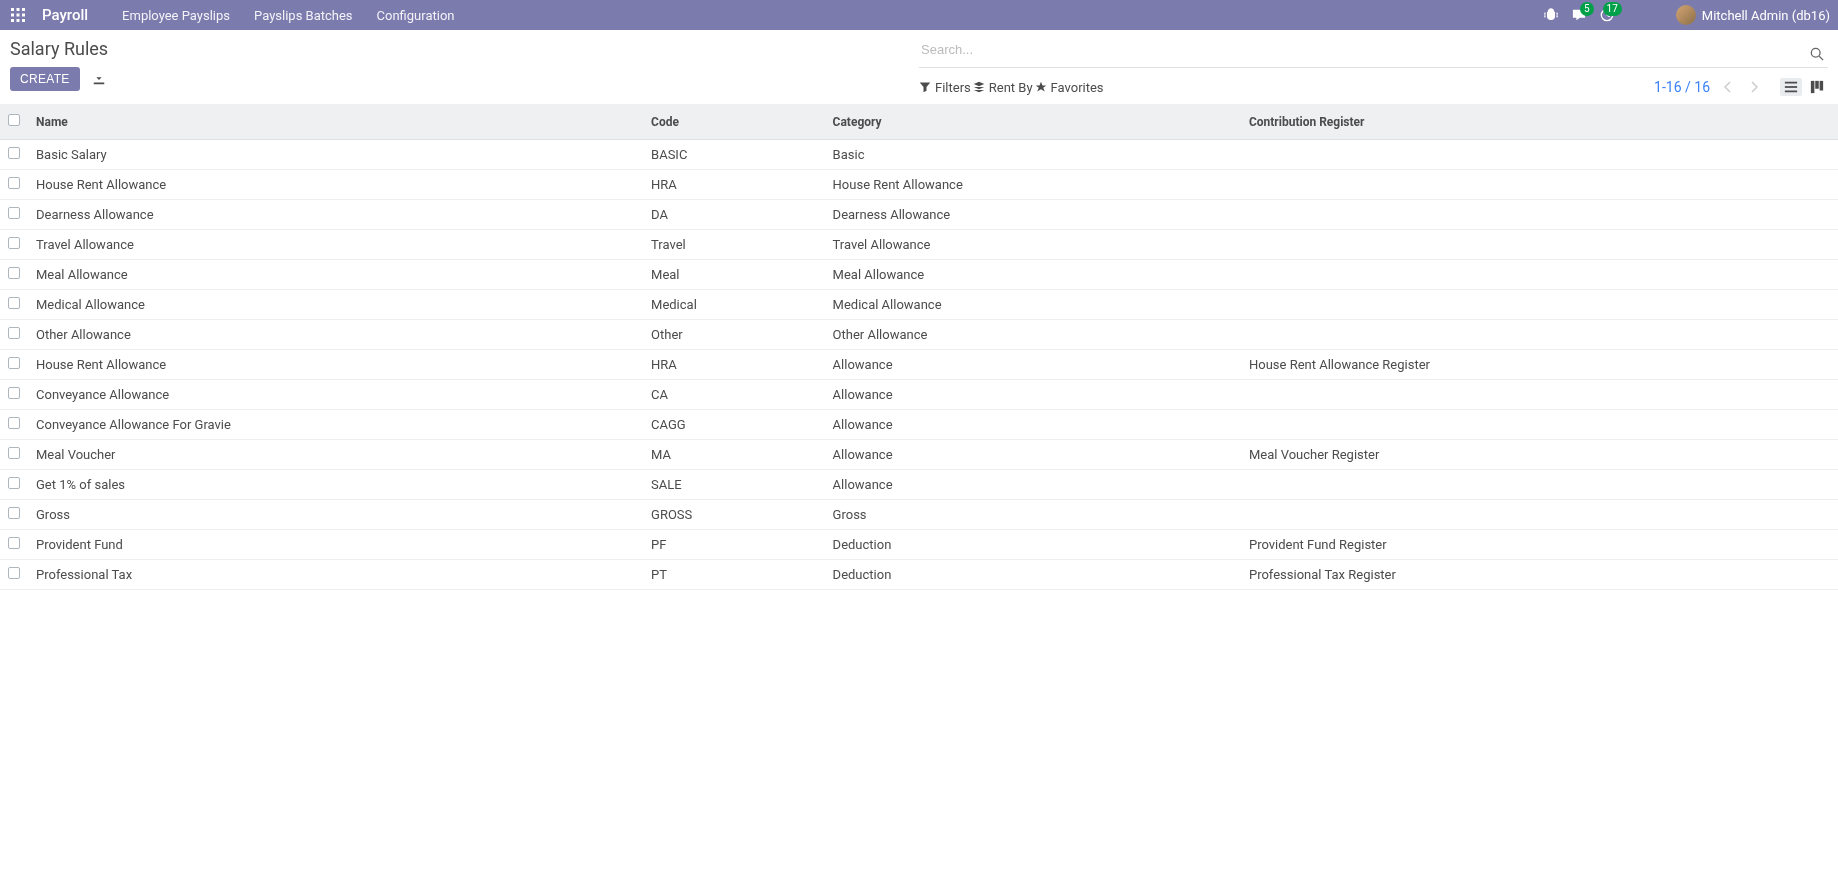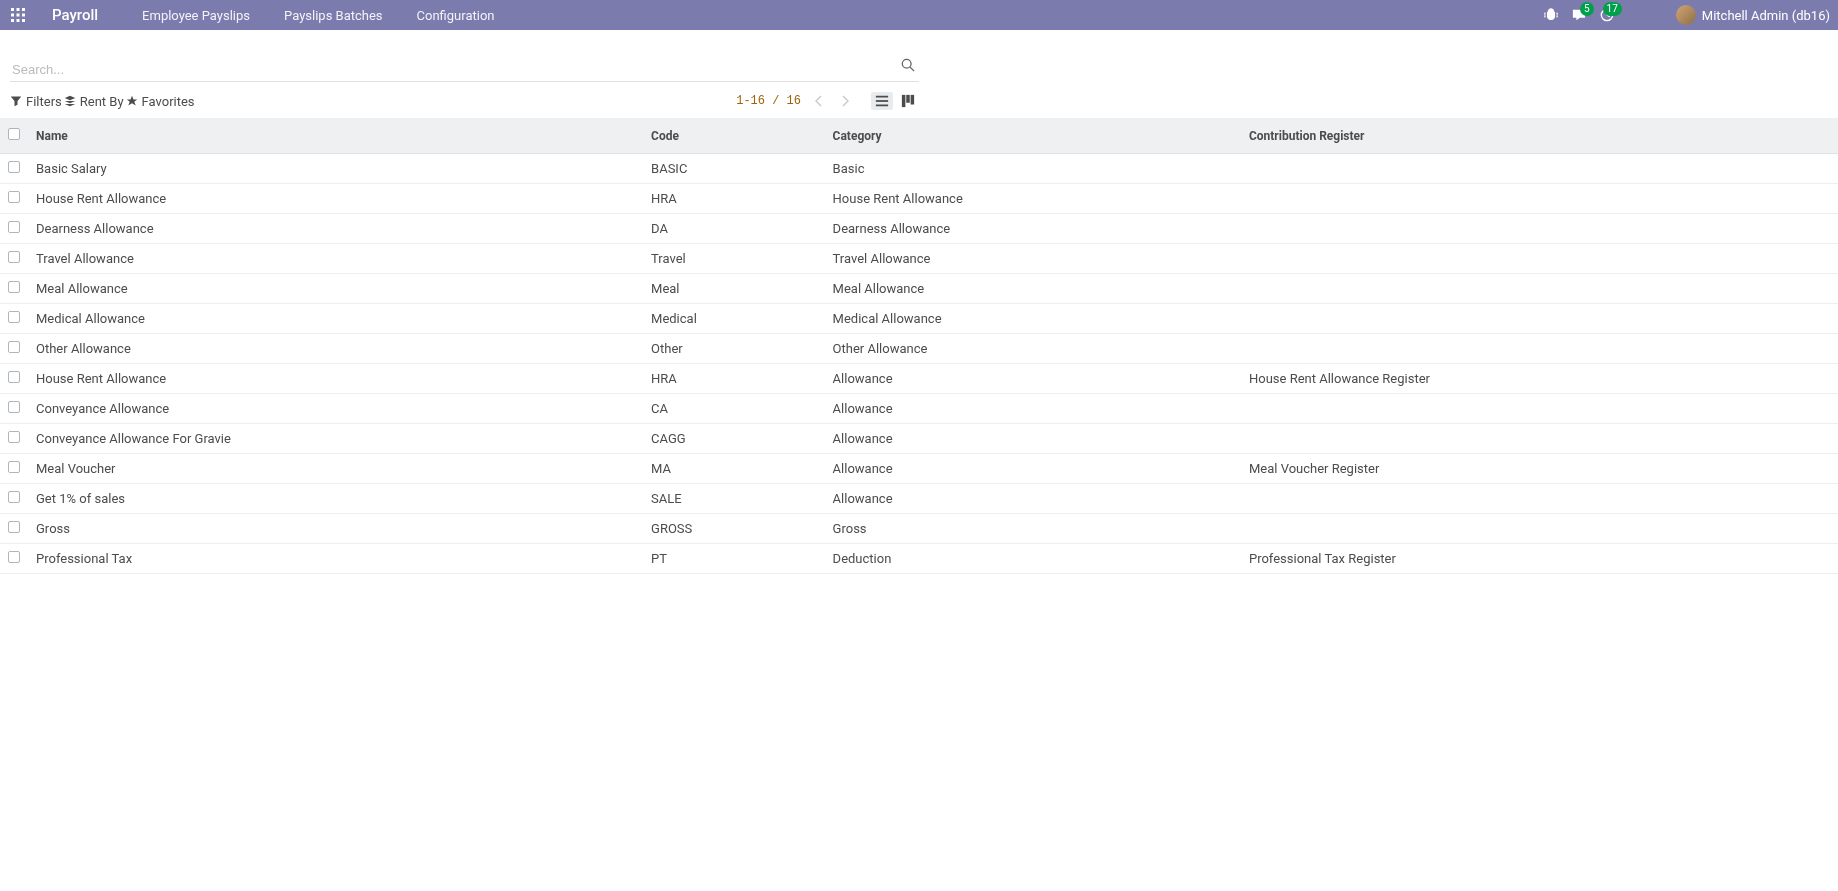--- a/index.html
+++ b/index.html
@@ -1,42 +1,42 @@
 <!DOCTYPE html>
 <html><head>
 <meta charset="utf-8">
 <style>
 * { margin:0; padding:0; box-sizing:border-box; }
 body { font-family:-apple-system,BlinkMacSystemFont,"Segoe UI",Roboto,Helvetica,Arial,sans-serif; font-size:13px; color:#4c4c4c; background:#fff; }
 .navbar { background:#7c7bad; color:#fff; height:30px; display:flex; align-items:center; padding:0 8px; }
-.nav-left { display:flex; align-items:center; gap:14px;justify-content:center; }
+.nav-left { display:flex; align-items:center; gap:4px;justify-content:center; }
 .nav-apps { width:20px; height:20px; display:flex; align-items:center; justify-content:center; margin-right:10px; cursor:pointer; }
 .nav-brand { font-size:15px; font-weight:500; margin-right:20px; cursor:pointer; }
 .nav-item { font-size:13px; padding:0 10px; cursor:pointer; color:rgba(255,255,255,0.9); }
 .nav-right { margin-left:auto; display:flex; align-items:center; gap:14px; }
 .nav-icon { position:relative; cursor:pointer; display:flex; align-items:center; }
 .badge { position:absolute; top:-6px; right:-8px; background:#00a04a; color:#fff; font-size:10px; padding:1px 4px; border-radius:8px; line-height:1.2; min-width:14px; text-align:center; }
 .avatar { width:20px; height:20px; border-radius:50%; background:linear-gradient(135deg,#d4a574,#8b6f47); margin-right:6px; }
 .user-box { display:flex; align-items:center; cursor:pointer; font-size:13px;padding-left:48px; }
 .control-row { display:flex; align-items:flex-start; padding:8px 10px 0 10px; }
 .control-left { flex:0 0 50%; }
 .control-right { flex:0 0 50%; display:flex; flex-direction:column; }
 .page-title { font-size:18px; color:#4c4c4c; margin-bottom:8px; font-weight:400; }
 .btn-row { display:flex; align-items:center; gap:12px; }
 .btn-create { background:#7c7bad; color:#fff; border:none; padding:5px 10px; font-size:12px; font-weight:500; border-radius:3px; cursor:pointer; letter-spacing:0.3px; }
 .btn-import { cursor:pointer; color:#4c4c4c; }
-.search-wrap { border-bottom:1px solid #e0e0e0; padding-bottom:0; display:flex; align-items:flex-start;margin-top:20px; }
+.search-wrap { border-bottom:1px solid #e0e0e0; padding-bottom:6px; display:flex; align-items:flex-end; }
 .search-input { flex:1; border:none; outline:none; font-size:13px; color:#4c4c4c; padding:4px 2px; }
 .search-input::placeholder { color:#bbb; }
 .search-icon { cursor:pointer; color:#666; padding:0 4px; }
 .toolbar-row { display:flex; align-items:center; margin-top:10px; justify-content:space-between; }
 .filter-group { display:flex; gap:2px; }
 .filter-btn { display:flex; align-items:center; gap:4px; cursor:pointer; color:#4c4c4c; font-size:13px; }
 .pager-group { display:flex; align-items:center; gap:10px; }
-.pager-text { font-size:12px; color:#a16207;font-family:Liberation Mono, monospace; }
+.pager-text { font-size:14px; color:#3b82f6; }
 .pager-arrow { cursor:pointer; color:#ccc; padding:2px 4px; }
 .view-switch { display:flex; gap:4px; margin-left:8px; }
 .view-btn { cursor:pointer; padding:2px 4px; color:#4c4c4c; }
 .view-btn.active { background:#e9ecef; border-radius:2px; }
 .table { width:100%; border-collapse:collapse; margin-top:8px; }
 .table th { text-align:left; font-weight:700; font-size:12px; color:#4c4c4c; padding:10px 8px; background:#eef0f2; border-bottom:1px solid #dee2e6; }
 .table td { padding:7px 8px; font-size:13px; color:#4c4c4c; border-bottom:1px solid #eceef0; }
 .table .chk-col { width:30px; text-align:center; }
 .chk { width:12px; height:12px; border:1px solid #adb5bd; border-radius:2px; display:inline-block; cursor:pointer; background:#fff; }
 .col-name { width:34%; }
@@ -90,20 +90,31 @@
       <span class="badge">17</span>
     </div>
     <div class="user-box">
       <div class="avatar"></div>
       <span>Mitchell Admin (db16)</span>
     </div>
   </div>
 </div>
 
 <div class="control-row">
+  <div class="control-left">
+    <div class="page-title">Salary Rules</div>
+    <div class="btn-row">
+      <button class="btn-create">CREATE</button>
+      <div class="btn-import">
+        <svg width="14" height="14" viewBox="0 0 16 16" fill="#4c4c4c">
+            <path d="M8 1v8M5 6l3 3 3-3M2 12h12v2H2z"></path>
+          </svg>
+      </div>
+    </div>
+  </div>
   <div class="control-right">
     <div class="search-wrap">
       <input class="search-input" placeholder="Search..." style="">
       <div class="search-icon">
         <svg width="14" height="14" viewBox="0 0 16 16" fill="none" stroke="#666" stroke-width="1.5">
             <circle cx="6.5" cy="6.5" r="5"></circle>
             <path d="M10.5 10.5L15 15"></path>
           </svg>
       </div>
     </div>
@@ -258,19 +269,26 @@
       </tr>
       <tr>
         <td class="chk-col"><span class="chk"></span></td>
         <td>Gross</td>
         <td>GROSS</td>
         <td>Gross</td>
         <td></td>
       </tr>
       <tr>
         <td class="chk-col"><span class="chk"></span></td>
+        <td>Provident Fund</td>
+        <td>PF</td>
+        <td>Deduction</td>
+        <td>Provident Fund Register</td>
+      </tr>
+      <tr>
+        <td class="chk-col"><span class="chk"></span></td>
         <td>Professional Tax</td>
         <td>PT</td>
         <td>Deduction</td>
         <td>Professional Tax Register</td>
       </tr>
     </tbody>
 </table>
 
 </body></html>

